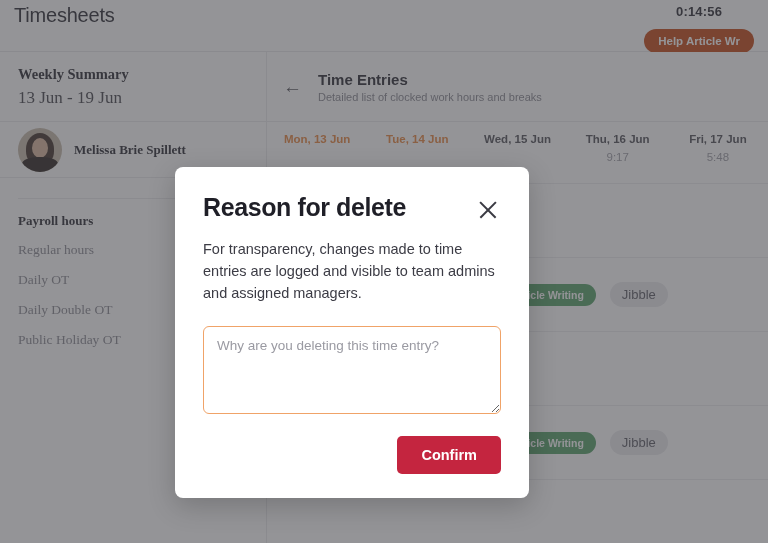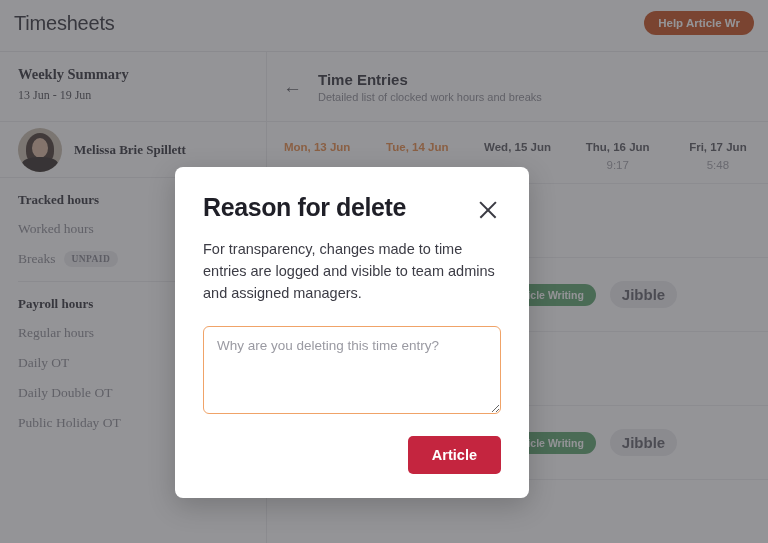--- a/index.html
+++ b/index.html
@@ -20,22 +20,22 @@
     background: #ffffff;
   }
 
   .topbar {
     position: absolute;
     top: 0; left: 0; right: 0;
     height: 52px;
     background: #ffffff;
     border-bottom: 1px solid #e8e8ea;
     display: flex;
-    align-items: flex-end;
-    padding: 16px 14px;
+    align-items: flex-start;
+    padding: 4px 14px;
   }
   .app-title {
     font-size: 20px;
     color: #23232b;
     letter-spacing: -0.2px;
   }
   .topbar-right {
     margin-left: auto;
     display: flex;
     align-items: center;
@@ -78,21 +78,21 @@
     border-bottom: 1px solid #e9e9ec;
     height: 70px;
   }
   .summary-title {
     font-size: 14.5px;
     font-weight: bold;
     color: #23232b;
     margin-bottom: 5px;
   }
   .summary-range {
-    font-size: 12px;
+    font-size: 17px;
     color: #3f3f46;
   }
 
   .person-block {
     height: 56px;
     display: flex;
     align-items: center;
     gap: 12px;
     padding: 0 18px;
     border-bottom: 1px solid #e9e9ec;
@@ -200,21 +200,20 @@
     display: flex;
     height: 62px;
     border-bottom: 1px solid #ececef;
     align-items: flex-start;
     padding-top: 10px;
   }
   .day-col {
     flex: 1 1 0;
     text-align: center;
     padding: 0 4px;
-    margin-top: 8px;
   }
   .day-col .dname {
     font-size: 11.5px;
     font-weight: bold;
     color: #4a4a52;
     line-height: 1.35;
   }
   .day-col .dval {
     font-size: 11.5px;
     color: #9a9aa2;
@@ -261,22 +260,22 @@
     color: #ffffff;
     font-size: 10.5px;
     font-weight: bold;
     border-radius: 999px;
     padding: 5px 12px;
     white-space: nowrap;
   }
   .badge-gray {
     background: #e9e9ed;
     color: #55555e;
-    font-size: 15px;
-    font-weight: bold;
+    font-size: 13px;
+    font-weight: normal;
     border-radius: 999px;
     padding: 5px 12px;
     white-space: nowrap;
   }
   .spacer-row {
     height: 74px;
     border-bottom: 1px solid #ececef;
   }
 
   
@@ -394,30 +393,20 @@
         <div class="avatar-photo">
           <div class="hair"></div>
           <div class="face"></div>
           <div class="body"></div>
         </div>
         <div class="person-name">Melissa Brie Spillett</div>
       </div>
 
       <div class="metrics">
 
-        <div>
-          <div class="metric-group-title">Tracked hours</div>
-          <div class="metric-row">
-            <span>Worked hours</span>
-          </div>
-          <div class="metric-row">
-            <span>Breaks</span>
-            <span class="unpaid-chip">UNPAID</span>
-          </div>
-        </div>
 
         <div class="metric-divider"></div>
 
         <div>
           <div class="metric-group-title">Payroll hours</div>
           <div class="metric-row">
             <span>Regular hours</span>
           </div>
           <div class="metric-row">
             <span>Daily OT</span>
@@ -500,15 +489,15 @@
   <div class="modal-head">
     <div class="modal-title">Reason for delete</div>
     <div class="close-btn"></div>
   </div>
 
   <div class="modal-desc">For transparency, changes made to time entries are logged and visible to team admins and assigned managers.</div>
 
   <textarea class="reason-input" placeholder="Why are you deleting this time entry?" style=""></textarea>
 
   <div class="modal-actions">
-    <button class="confirm-btn">Article</button>
+    <button class="confirm-btn">Confirm</button>
   </div>
 </div>
 
 </body></html>

